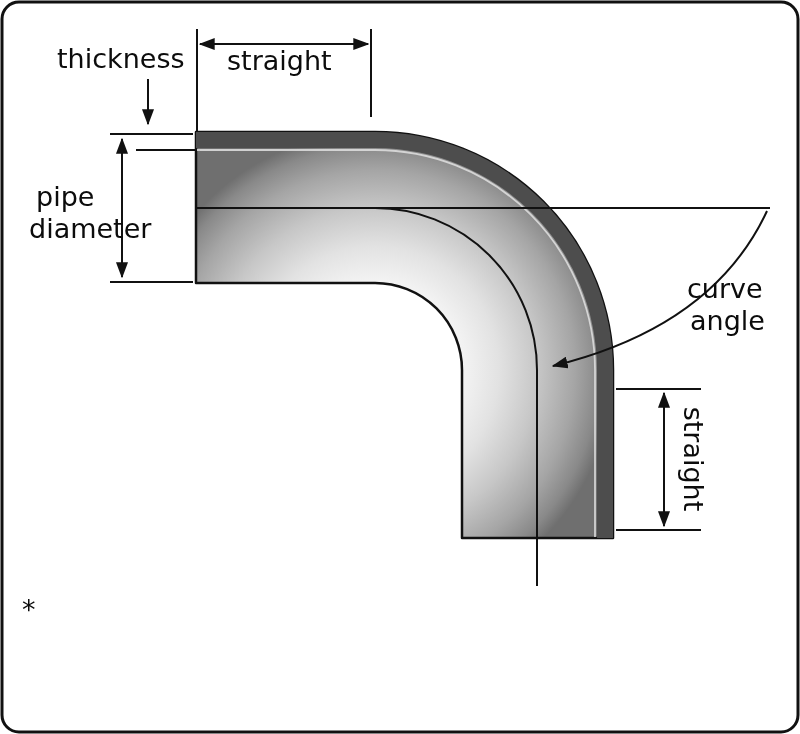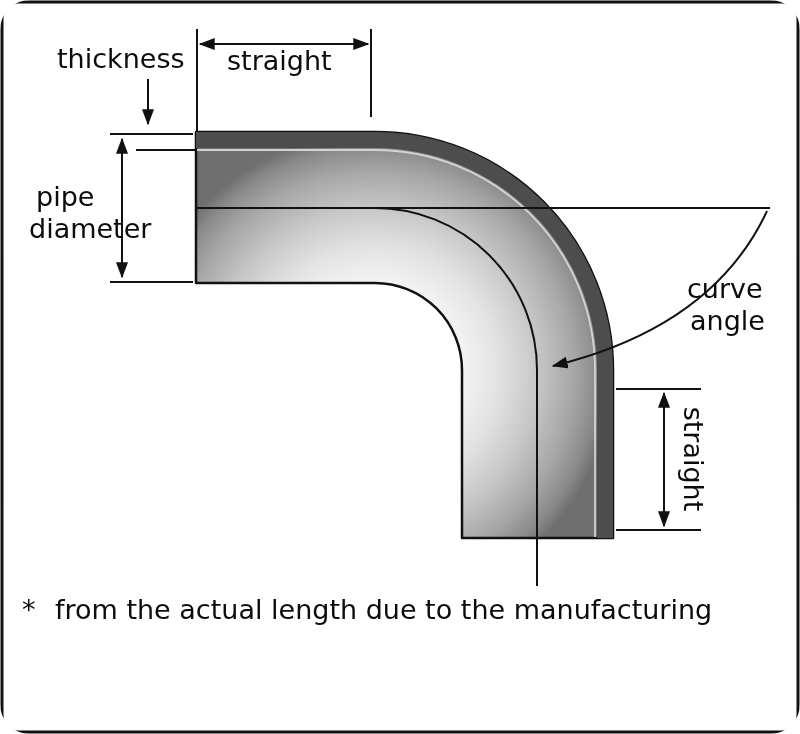--- a/index.html
+++ b/index.html
@@ -1,17 +1,17 @@
 <!DOCTYPE html>
 <html><head>
 <meta charset="utf-8">
 <style>
   html,body{margin:0;padding:0;background:#ffffff;}
   .canvas{position:relative;width:800px;height:734px;overflow:hidden;
-          font-family:"DejaVu Sans", sans-serif;border-radius:30px;}
+          font-family:"DejaVu Sans", sans-serif;}
   .canvas svg{position:absolute;left:0;top:0;}
   .lbl{font-family:"DejaVu Sans", sans-serif;font-size:27px;fill:#0c0c0c;}
   .footnote{position:absolute;left:22px;top:591px;display:flex;align-items:flex-start;
             color:#0c0c0c;font-size:27px;line-height:37px;}
   .footnote-marker{width:21px;margin-right:12px;text-align:left;}
   .footnote-lines{white-space:nowrap;}
 </style>
 </head>
 <body>
 
@@ -75,17 +75,16 @@
     <text class="lbl" x="36" y="206">pipe</text>
     <text class="lbl" x="29" y="238">diameter</text>
     <text class="lbl" x="687" y="298">curve</text>
     <text class="lbl" x="690" y="330">angle</text>
     <text class="lbl" x="684" y="459" text-anchor="middle" transform="rotate(90 684 459)">straight</text>
   </svg>
 
   <div class="footnote">
     <div class="footnote-marker">*</div>
     <div class="footnote-lines">
-      <div>from the actual length due to the manufacturing</div>
     </div>
   </div>
 
 </div>
 
 </body></html>

